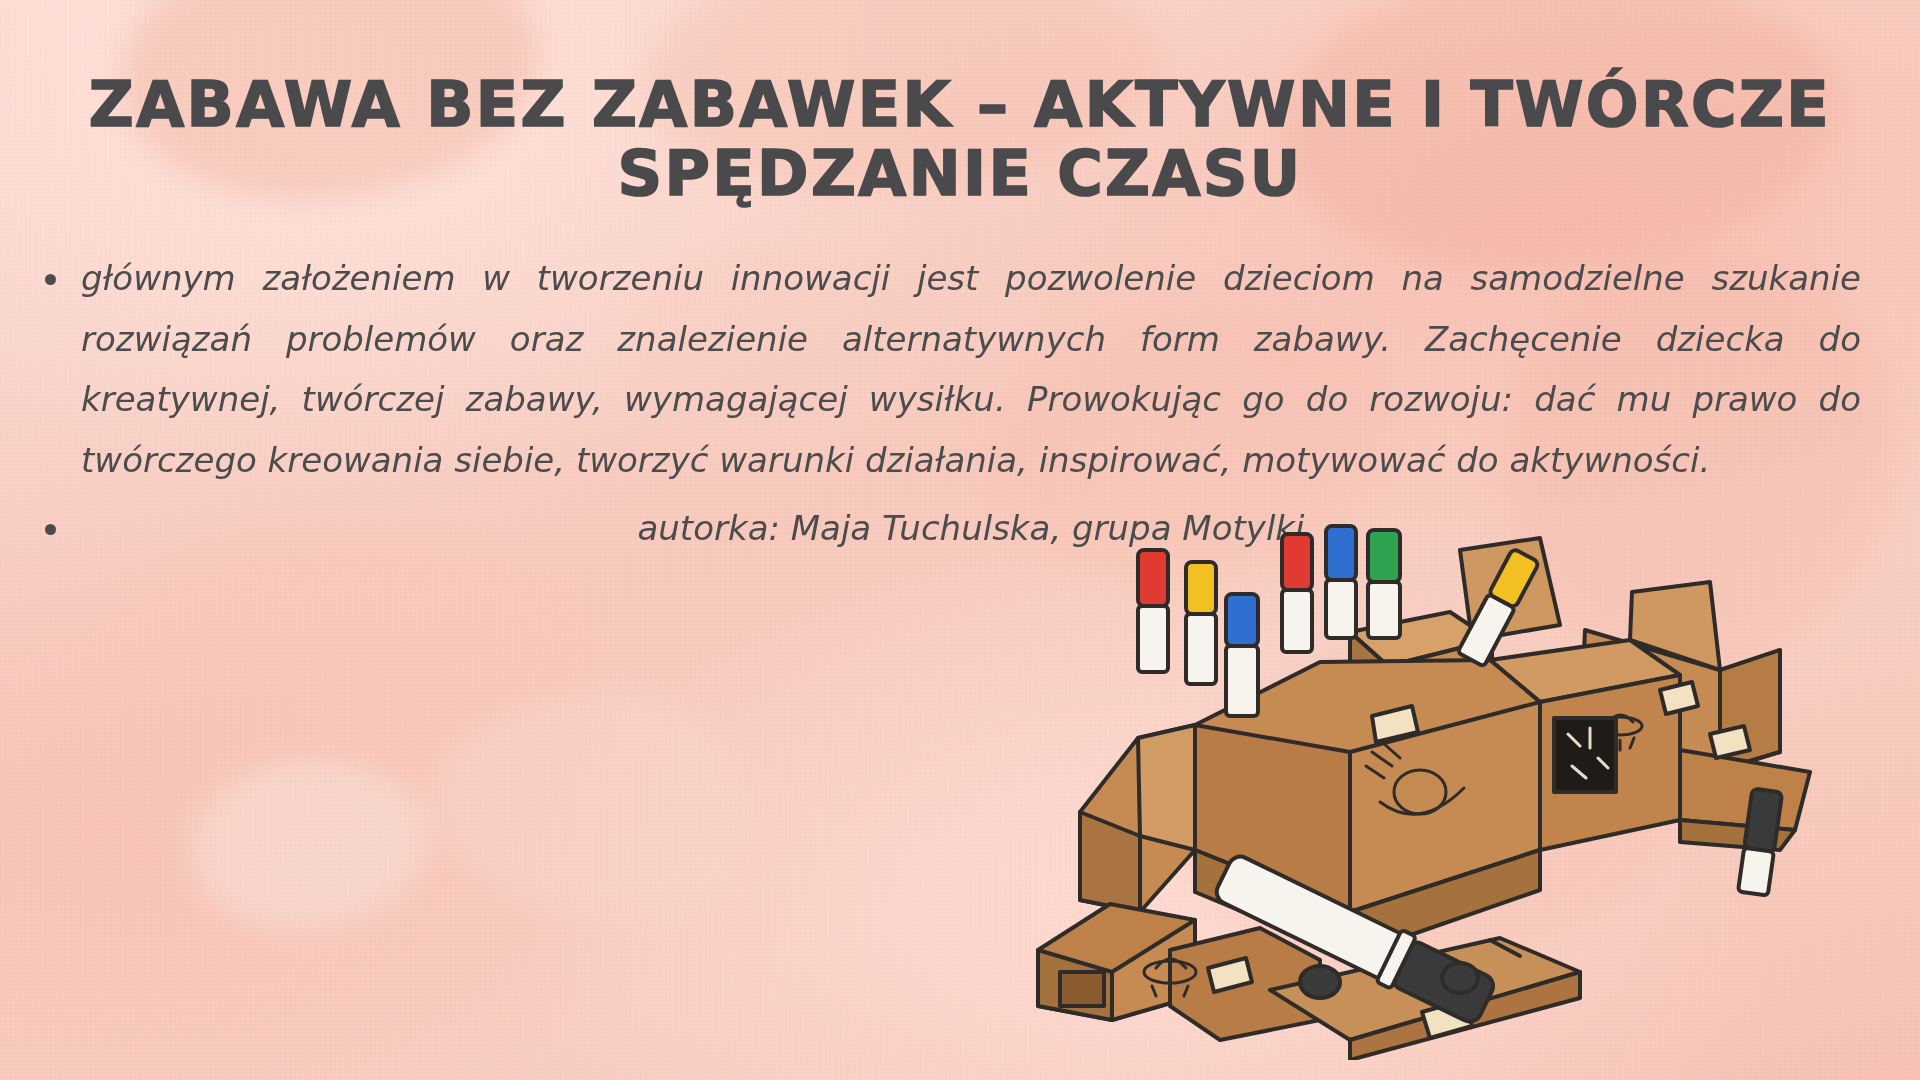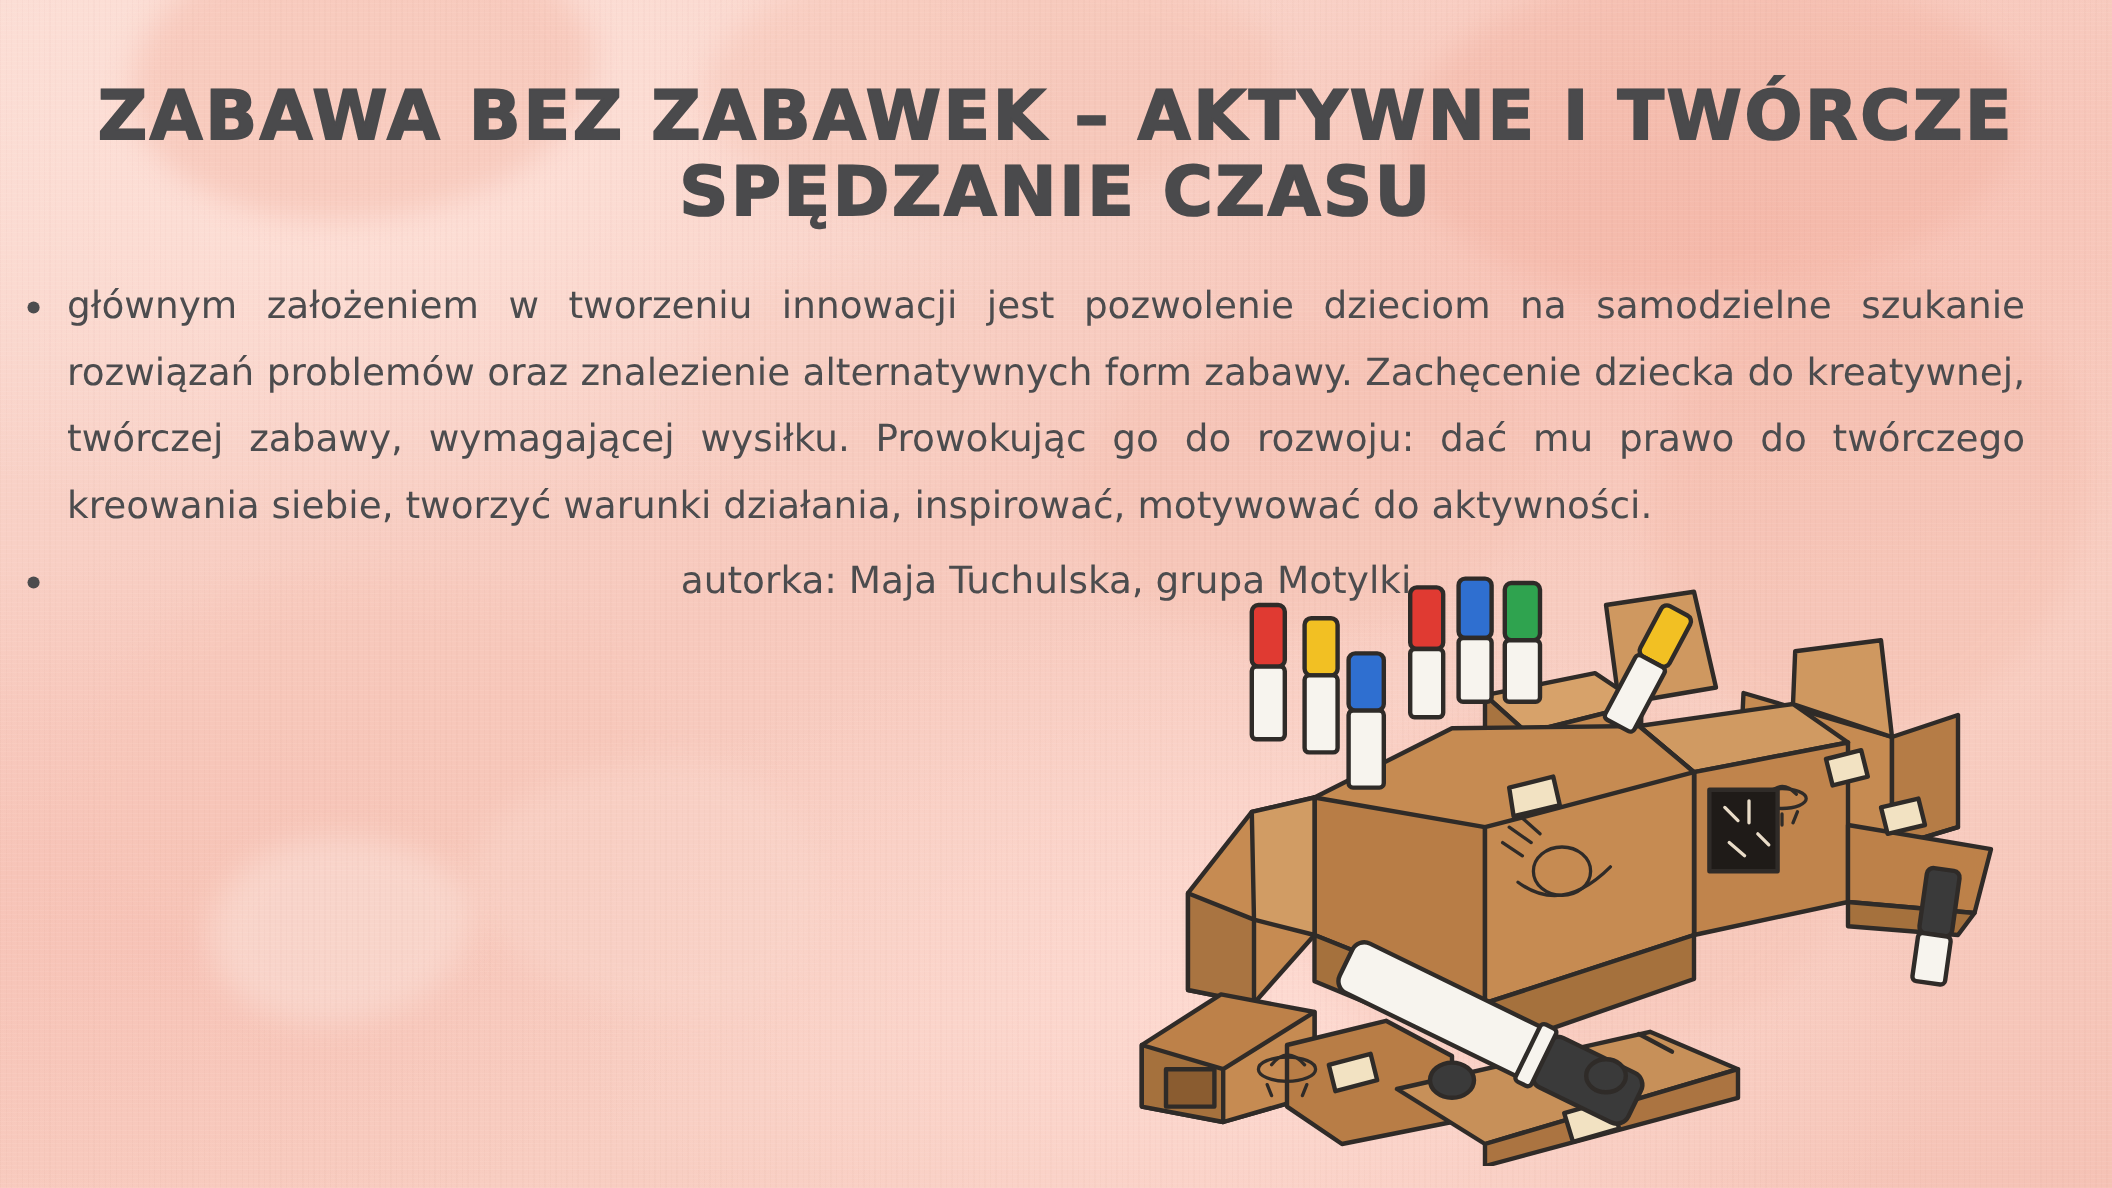--- a/index.html
+++ b/index.html
@@ -73,23 +73,24 @@
     line-height: 1.12;
     letter-spacing: 2.4px;
     text-transform: uppercase;
     -webkit-text-stroke: 1.6px #4a4a4c;
     text-shadow: 0 0 1px #4a4a4c;
   }
 
   
   .content {
     position: absolute;
-    left: 11px;
+    left: 31px;
     top: 248px;
     width: 1830px;
+    font-style: italic;
   }
   ul.bullets {
     list-style: none;
     margin: 0;
     padding: 0;
   }
   ul.bullets > li {
     position: relative;
     padding-left: 50px;
     margin-bottom: 8px;

